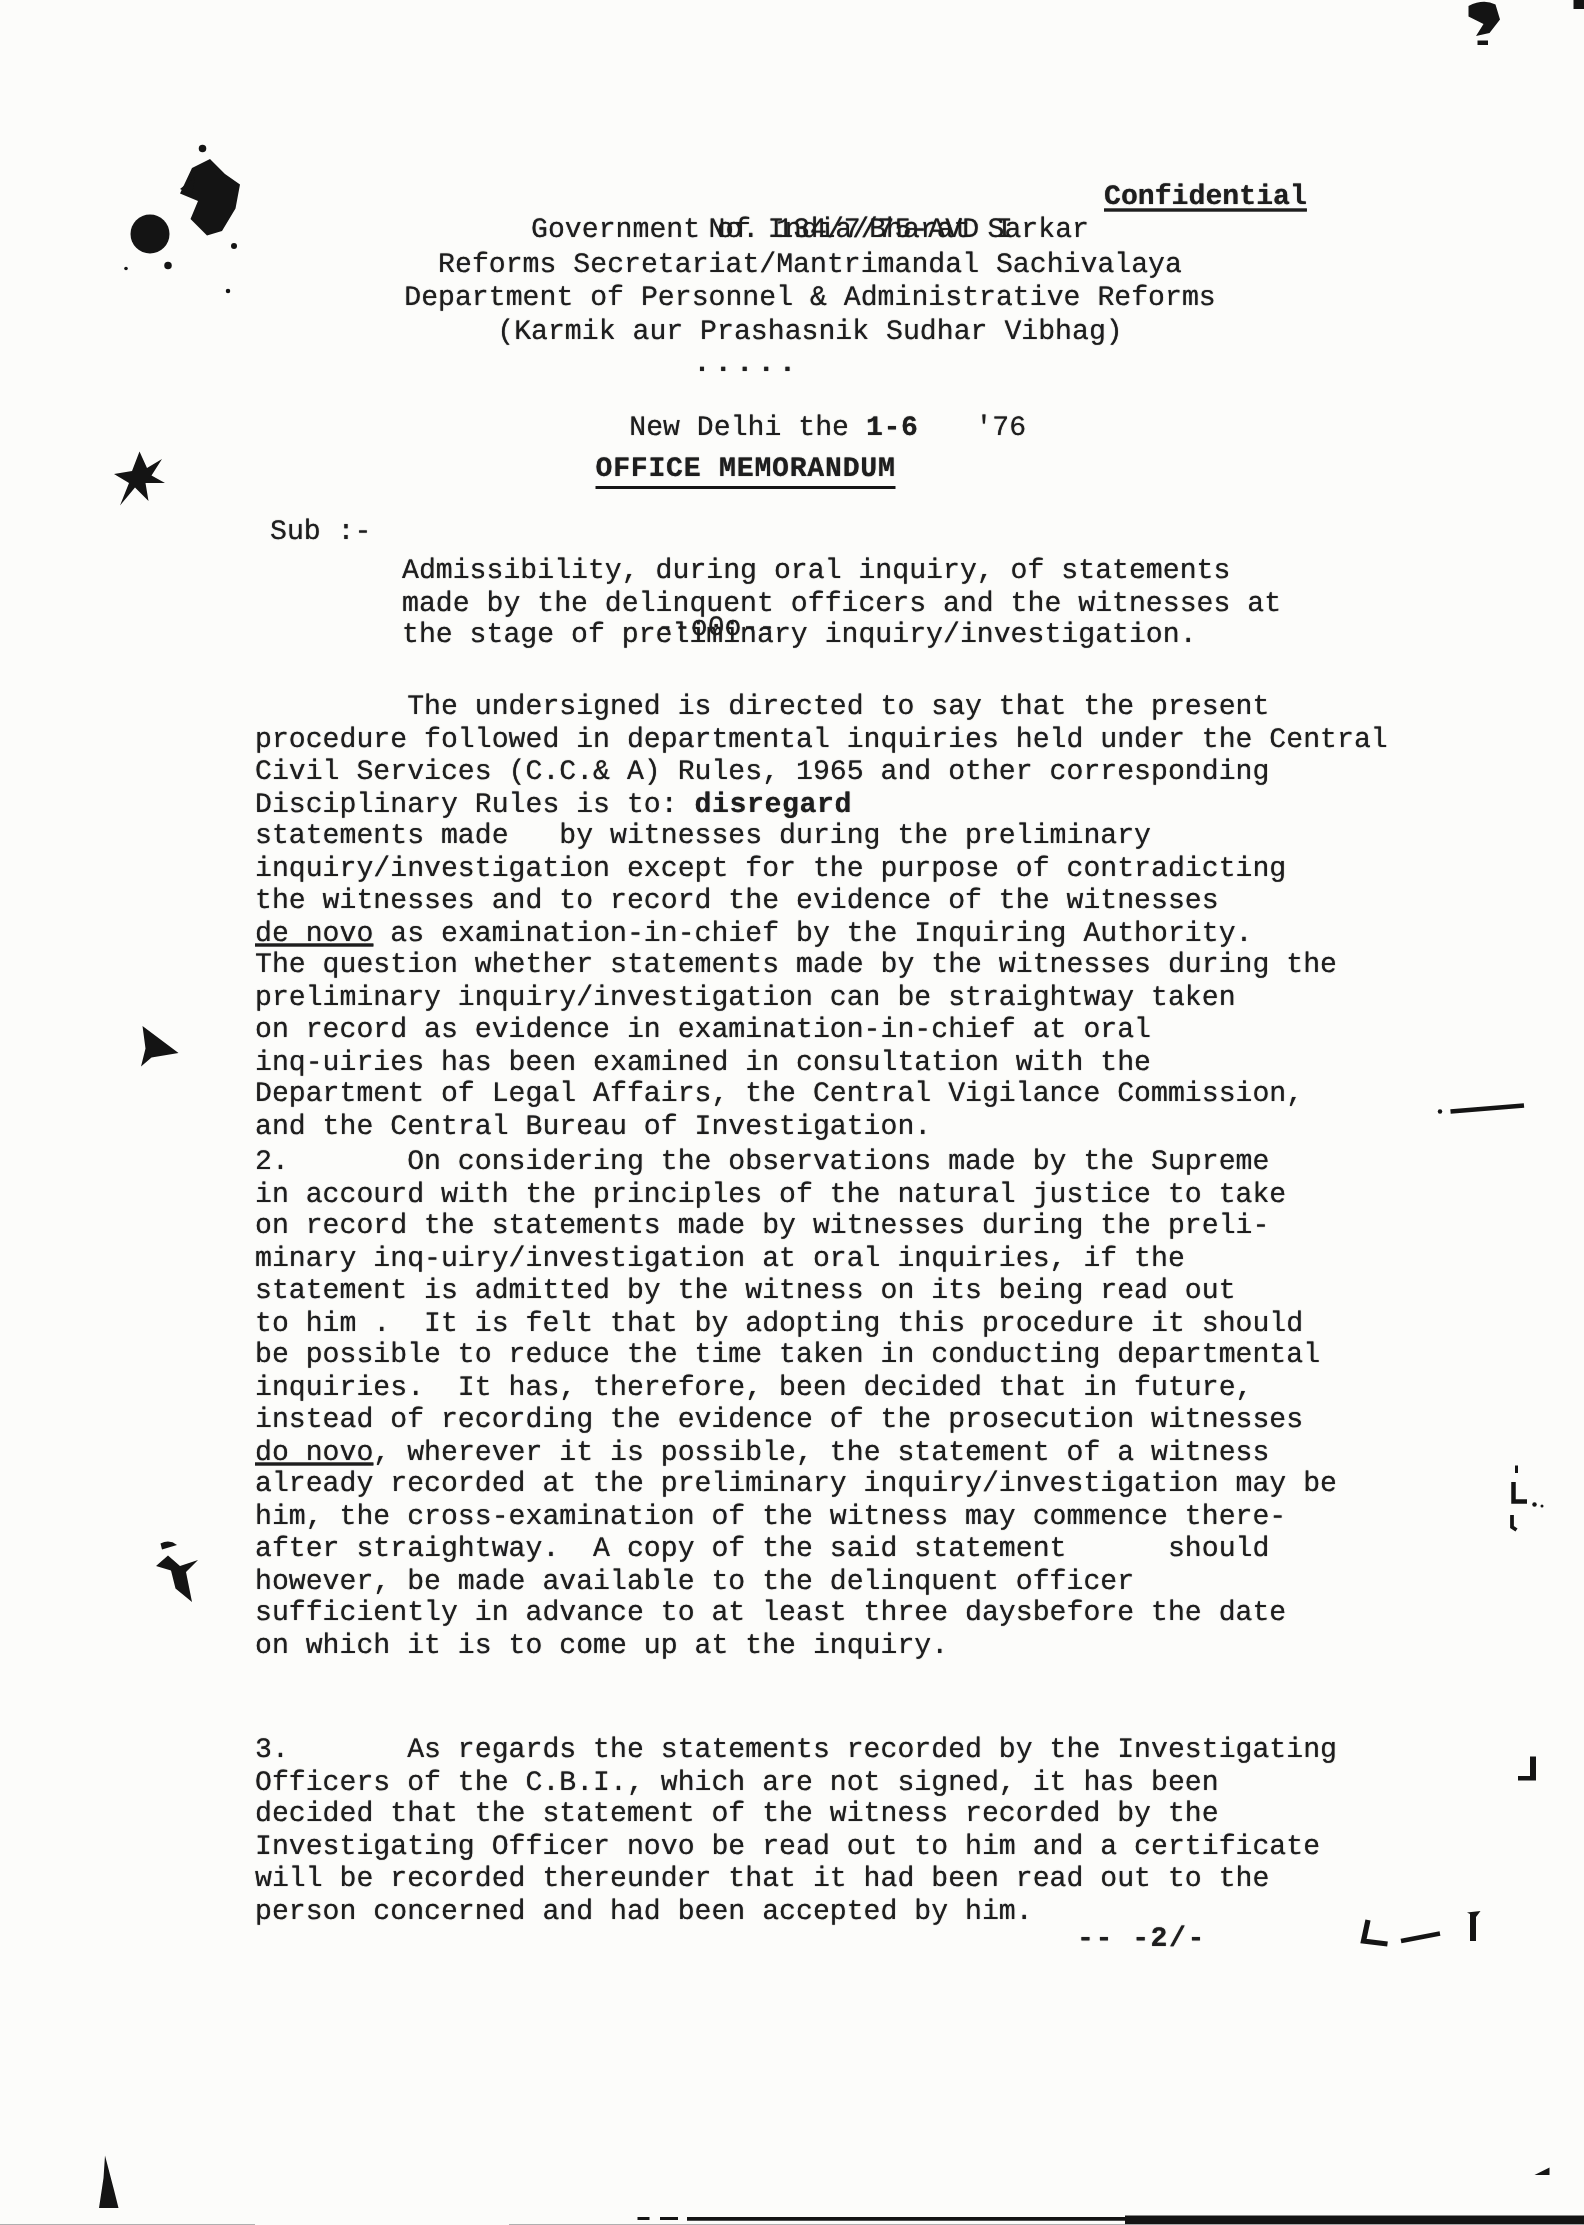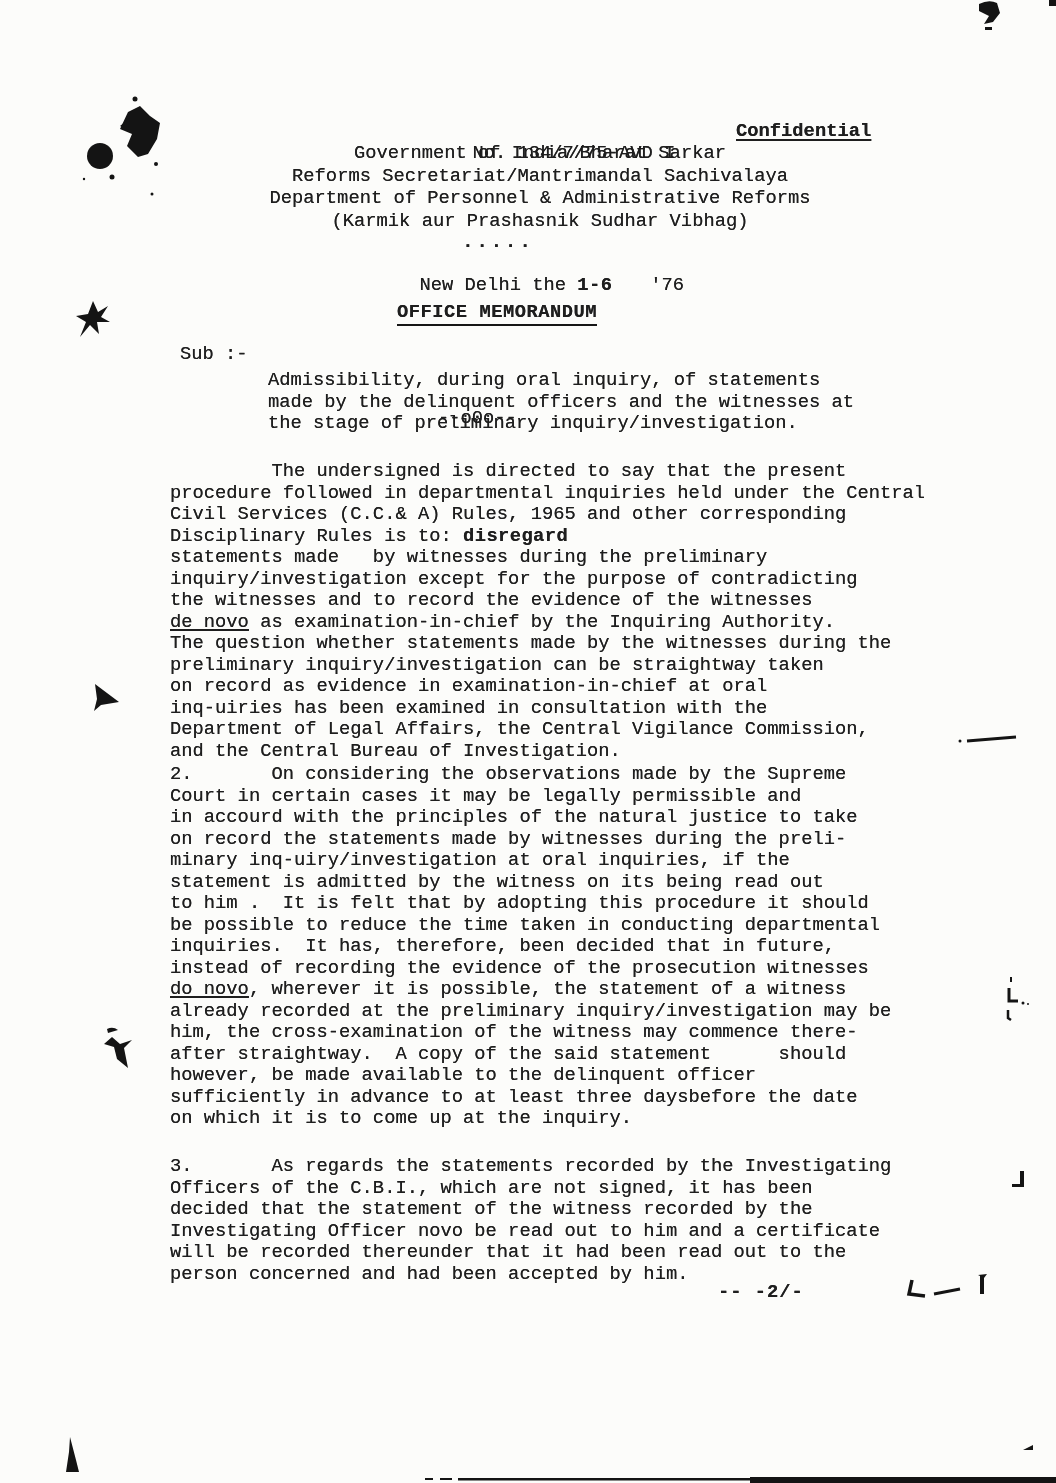--- a/index.html
+++ b/index.html
@@ -80,21 +80,20 @@
       <div class="tline"><span class="u">de novo</span><span> as examination-in-chief by the Inquiring Authority.</span></div>
       <div class="tline"><span>The question whether statements made by the witnesses during the</span></div>
       <div class="tline"><span>preliminary inquiry/investigation can be straightway taken</span></div>
       <div class="tline"><span>on record as evidence in examination-in-chief at oral</span></div>
       <div class="tline"><span>inq-uiries has been examined in consultation with the</span></div>
       <div class="tline"><span>Department of Legal Affairs, the Central Vigilance Commission,</span></div>
       <div class="tline"><span>and the Central Bureau of Investigation.</span></div>
     </div>
   <div class="abs para2">
       <div class="tline"><span>2.       On considering the observations made by the Supreme</span></div>
-      <div class="tline"><span>Court in certain cases it may be legally permissible and</span></div>
       <div class="tline"><span>in accourd with the principles of the natural justice to take</span></div>
       <div class="tline"><span>on record the statements made by witnesses during the preli-</span></div>
       <div class="tline"><span>minary inq-uiry/investigation at oral inquiries, if the</span></div>
       <div class="tline"><span>statement is admitted by the witness on its being read out</span></div>
       <div class="tline"><span>to him .  It is felt that by adopting this procedure it should</span></div>
       <div class="tline"><span>be possible to reduce the time taken in conducting departmental</span></div>
       <div class="tline"><span>inquiries.  It has, therefore, been decided that in future,</span></div>
       <div class="tline"><span>instead of recording the evidence of the prosecution witnesses</span></div>
       <div class="tline"><span class="u">do novo</span><span>, wherever it is possible, the statement of a witness</span></div>
       <div class="tline"><span>already recorded at the preliminary inquiry/investigation may be</span></div>

